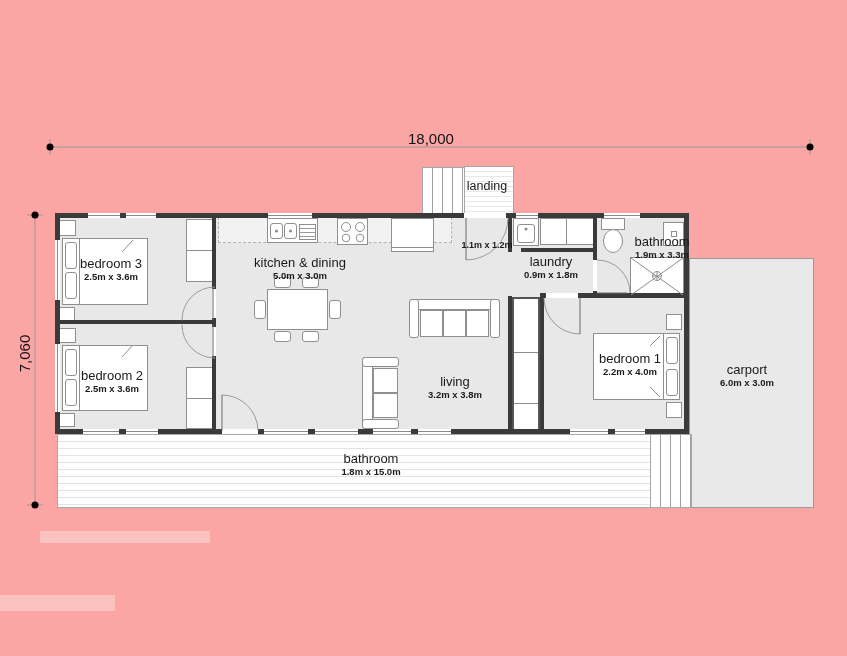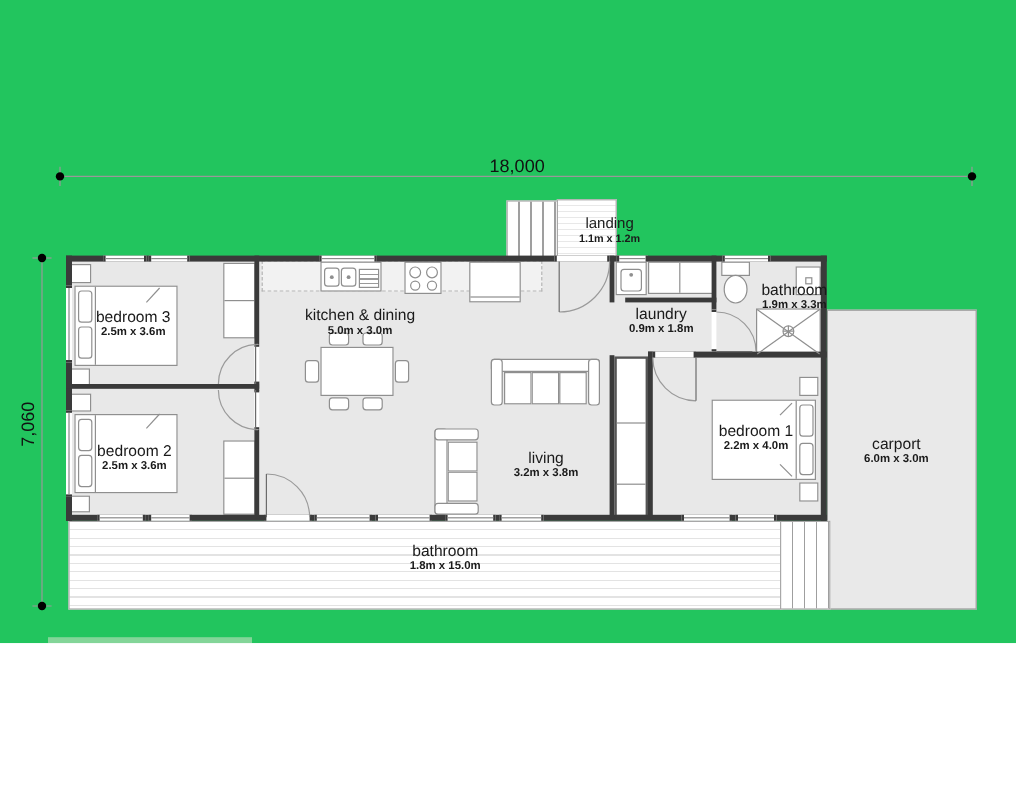--- a/index.html
+++ b/index.html
@@ -1,16 +1,16 @@
 <!DOCTYPE html>
 <html><head>
 <meta charset="utf-8">
 <style>
   html,body{margin:0;padding:0;background:#fff;}
-  .canvas{position:relative;width:847px;height:536px;background:#22c55e;overflow:hidden;
+  .canvas{position:relative;width:847px;height:656px;background:#fca5a5;overflow:hidden;
           font-family:"Liberation Sans", sans-serif;color:#1a1a1a;}
   
   .floor{position:absolute;background:#e8e8e8;}
   .carport{position:absolute;background:#e9e9e9;border:1px solid #9a9a9a;}
   .deck{position:absolute;background:#fff;border:1px solid #a8a8a8;
         background-image:repeating-linear-gradient(180deg,transparent 0 6px,#e3e3e3 6px 7px);}
   .steps-v{position:absolute;background:#fff;border:1px solid #a8a8a8;
         background-image:repeating-linear-gradient(90deg,transparent 0 9px,#9f9f9f 9px 10px);}
   
   .wall{position:absolute;background:#3a3a3a;z-index:20;}
@@ -259,18 +259,18 @@
     <span class="sz">2.2m x 4.0m</span>
   </div>
   <div class="lbl" style="left:747px;top:363px;">
     <span class="nm">carport</span>
     <span class="sz">6.0m x 3.0m</span>
   </div>
   <div class="lbl" style="left:371px;top:452px;">
     <span class="nm">bathroom</span>
     <span class="sz">1.8m x 15.0m</span>
   </div>
-  <div class="lbl" style="left:508px;top:179px;">
+  <div class="lbl" style="left:487px;top:179px;">
     <span class="nm" style="font-size:12.5px;">landing</span>
-    <span class="sz" style="font-size:9px;">1.1m x 1.2m</span>
+    <span class="sz" style="font-size:9px;margin-top:46px;">1.1m x 1.2m</span>
   </div>
 
 </div>
 
 </body></html>

